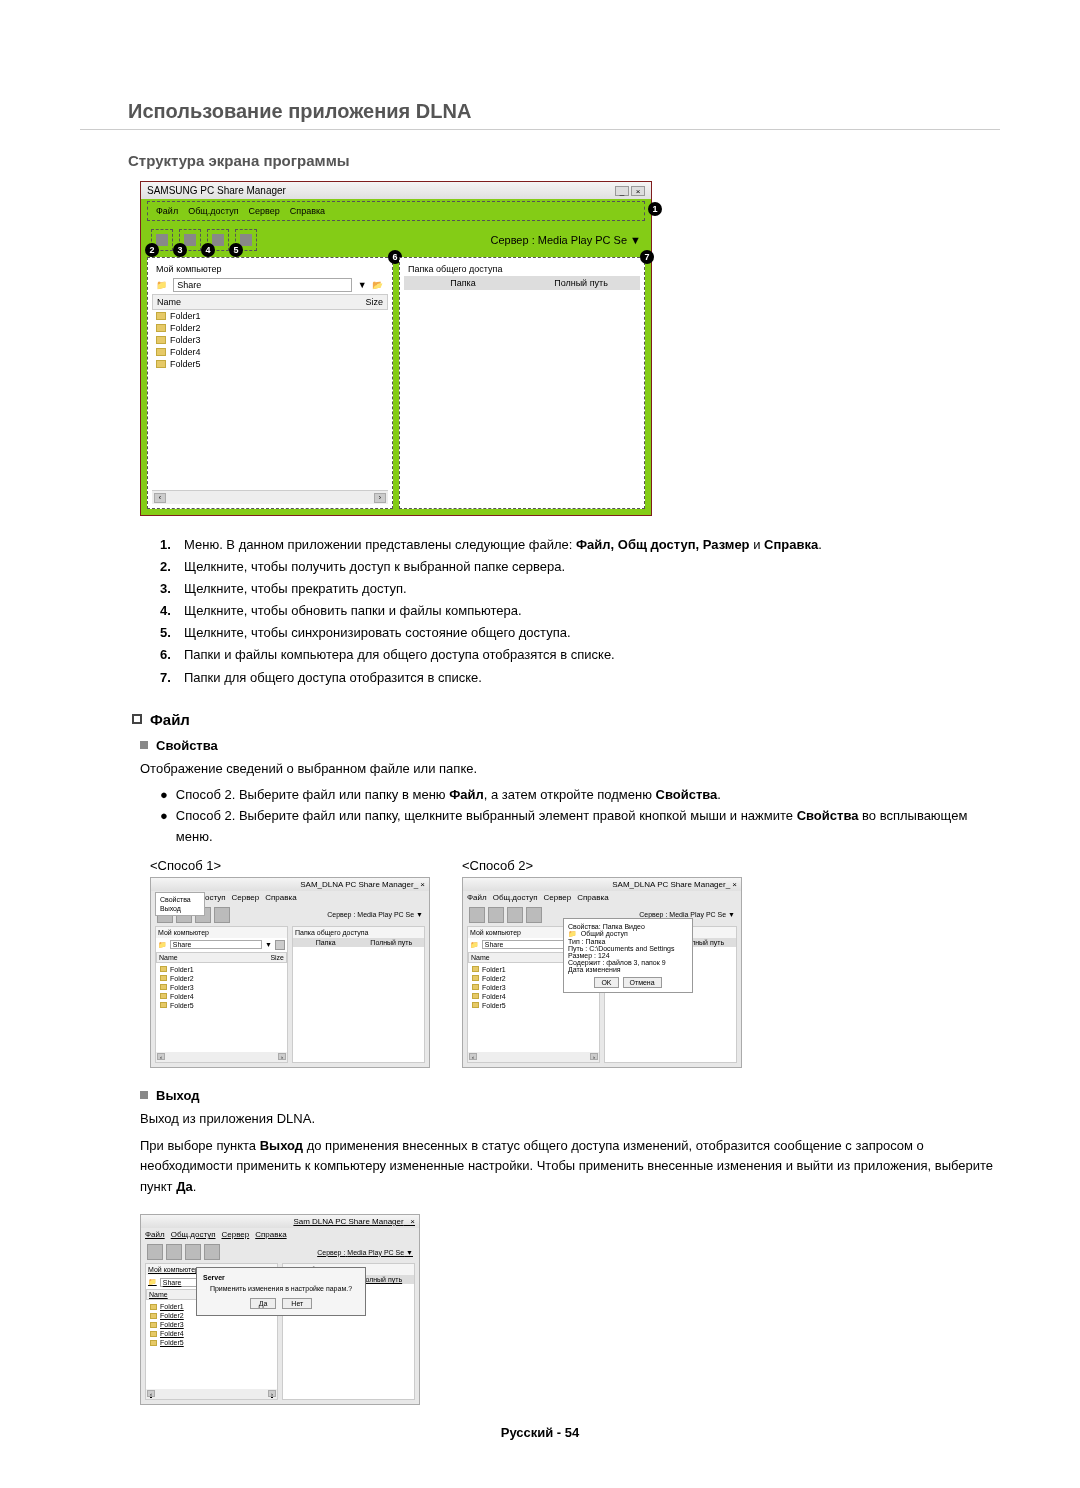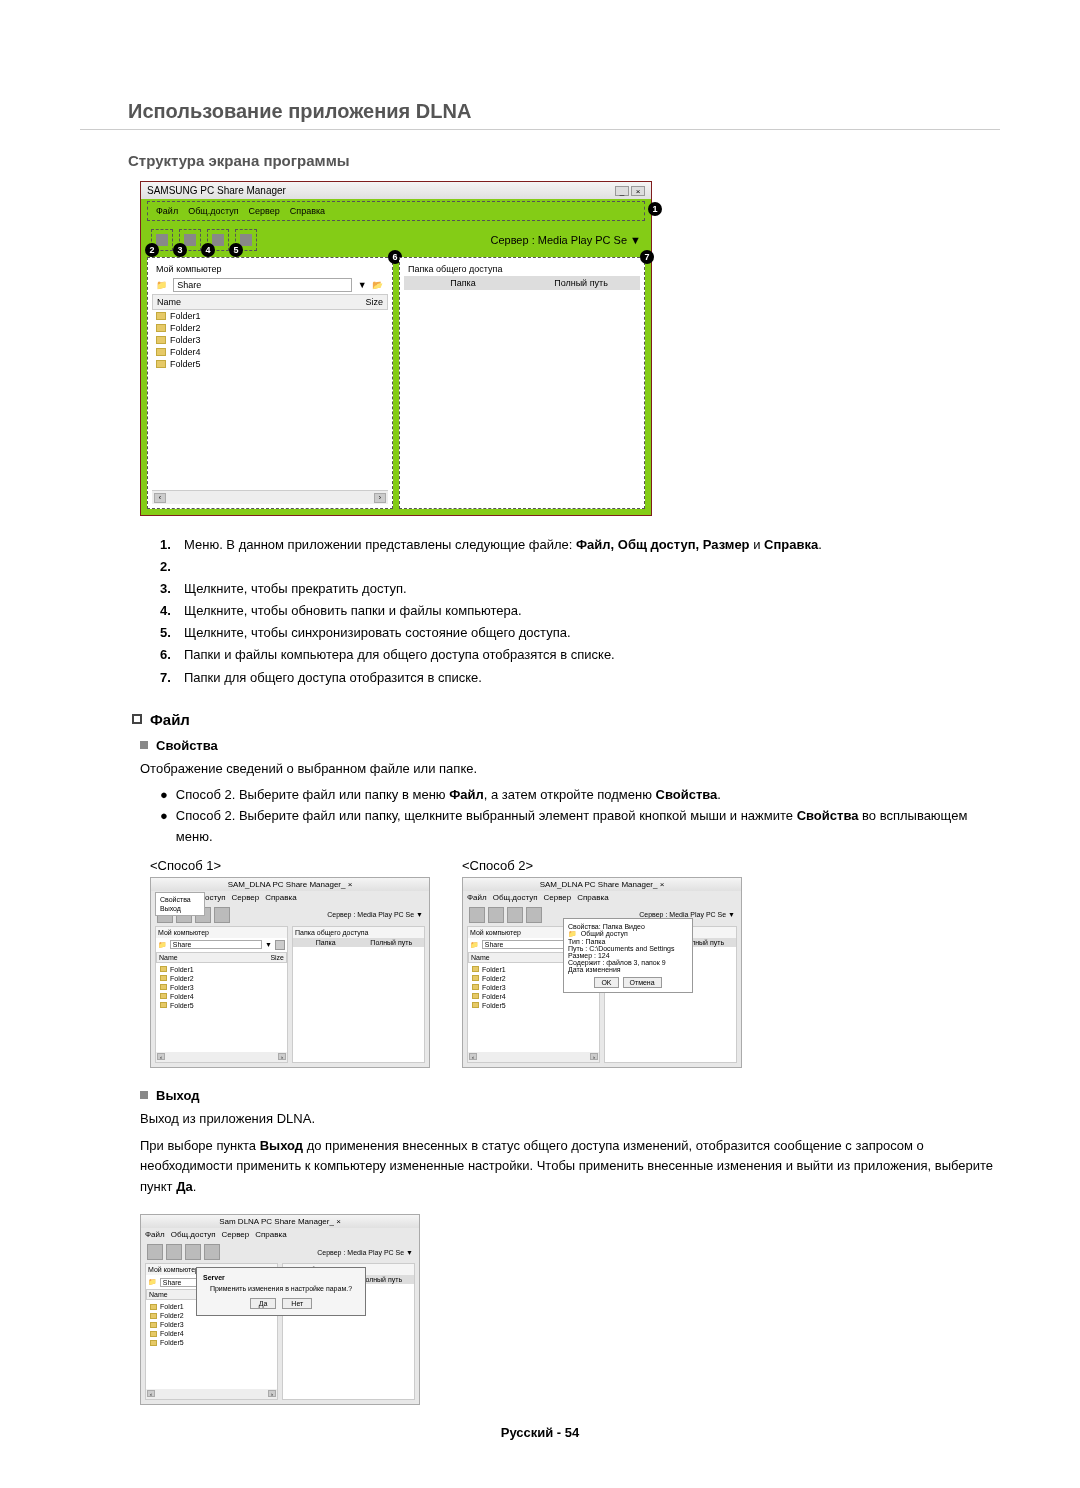--- a/index.html
+++ b/index.html
@@ -210,21 +210,21 @@
     .bullet-list .li-item { display: flex; gap: 8px; }
     .bullet-list .dot { font-weight: bold; }
     .method-row { display: flex; gap: 32px; padding-left: 70px; margin-top: 10px; margin-bottom: 20px; }
     .method-col { flex: 0 0 auto; }
     .method-label { font-size: 13px; margin-bottom: 4px; }
     .small-app {
       width: 280px;
       border: 1px solid #aaa;
       background: #e8e8e8;
     }
-    .small-titlebar { font-size: 8px; padding: 2px 4px; display: flex; justify-content: center; background: linear-gradient(#f5f5f5, #e0e0e0); }
+    .small-titlebar { font-size: 8px; padding: 2px 4px; display: flex; justify-content: flex-end; background: linear-gradient(#f5f5f5, #e0e0e0); }
     .small-menubar { font-size: 8px; padding: 2px 4px; display: flex; gap: 6px; }
     .small-toolbar { display: flex; gap: 4px; padding: 3px 6px; align-items: center; justify-content: space-between; }
     .small-tb-icon { width: 16px; height: 16px; background: #bbb; border: 1px solid #999; }
     .small-panes { display: flex; gap: 4px; padding: 0 4px 4px 4px; }
     .small-left { flex: 1; background: #fff; border: 1px solid #ccc; font-size: 7px; }
     .small-right { flex: 1; background: #fff; border: 1px solid #ccc; font-size: 7px; }
     .file-menu-open { background: #fff; border: 1px solid #aaa; font-size: 7px; padding: 2px; width: 50px; position: absolute; top: 14px; left: 4px; z-index: 2; }
     .file-menu-open div { padding: 1px 2px; }
     .props-dialog {
       position: absolute;
@@ -257,21 +257,21 @@
       left: 0; right: 0;
       text-align: center;
       font-size: 13px;
       font-weight: bold;
     }
     .small-folder-list { padding: 2px; }
     .small-folder-list div { padding: 1px 2px; display: flex; gap: 3px; align-items: center; }
     .sf-icon { width: 7px; height: 6px; background: #e6c967; border: 0.5px solid #c4a93d; }
     .small-scrollbar { height: 10px; background: #eee; display: flex; padding: 1px; gap: 1px; margin-top: 40px; }
     .small-scrollbar span { width: 8px; height: 7px; background: #ccc; border: 1px solid #aaa; font-size: 6px; text-align: center; }
-    .third-shot { padding-left: 60px; margin-top: 16px; }
+    .third-shot { padding-left: 60px; margin-top: 16px; text-decoration: underline; }
     .small-right-cols { display: flex; background: #ddd; }
     .small-right-cols div { flex: 1; text-align: center; padding: 1px; }
     .small-pane-hdr { padding: 2px; background: #f5f5f5; }
     .small-share-row { display: flex; gap: 3px; padding: 2px; align-items: center; }
     .small-share-row .sel { flex: 1; border: 1px solid #aaa; padding: 0 2px; }
     .small-share-row .ic { width: 10px; height: 10px; background: #ccc; border: 1px solid #999; }
     .small-th { display: flex; background: #f0f0f0; border: 1px solid #ccc; }
     .small-th div:first-child { flex: 2; padding: 1px 2px; }
     .small-th div:last-child { flex: 1; text-align: right; padding: 1px 2px; }
   </style>
@@ -369,20 +369,21 @@
   </div>
 </div>
 
 <div class="numbered-list">
   <div class="item">
       <span class="num">1.</span>
       <span><span>Меню. В данном приложении представлены следующие файле: </span><span class="bold">Файл, Общ доступ, Размер</span><span> и </span><span class="bold">Справка</span><span>.</span></span>
     </div>
   <div class="item">
       <span class="num">2.</span>
+      <span>Щелкните, чтобы получить доступ к выбранной папке сервера.</span>
     </div>
   <div class="item">
       <span class="num">3.</span>
       <span>Щелкните, чтобы прекратить доступ.</span>
     </div>
   <div class="item">
       <span class="num">4.</span>
       <span>Щелкните, чтобы обновить папки и файлы компьютера.</span>
     </div>
   <div class="item">

